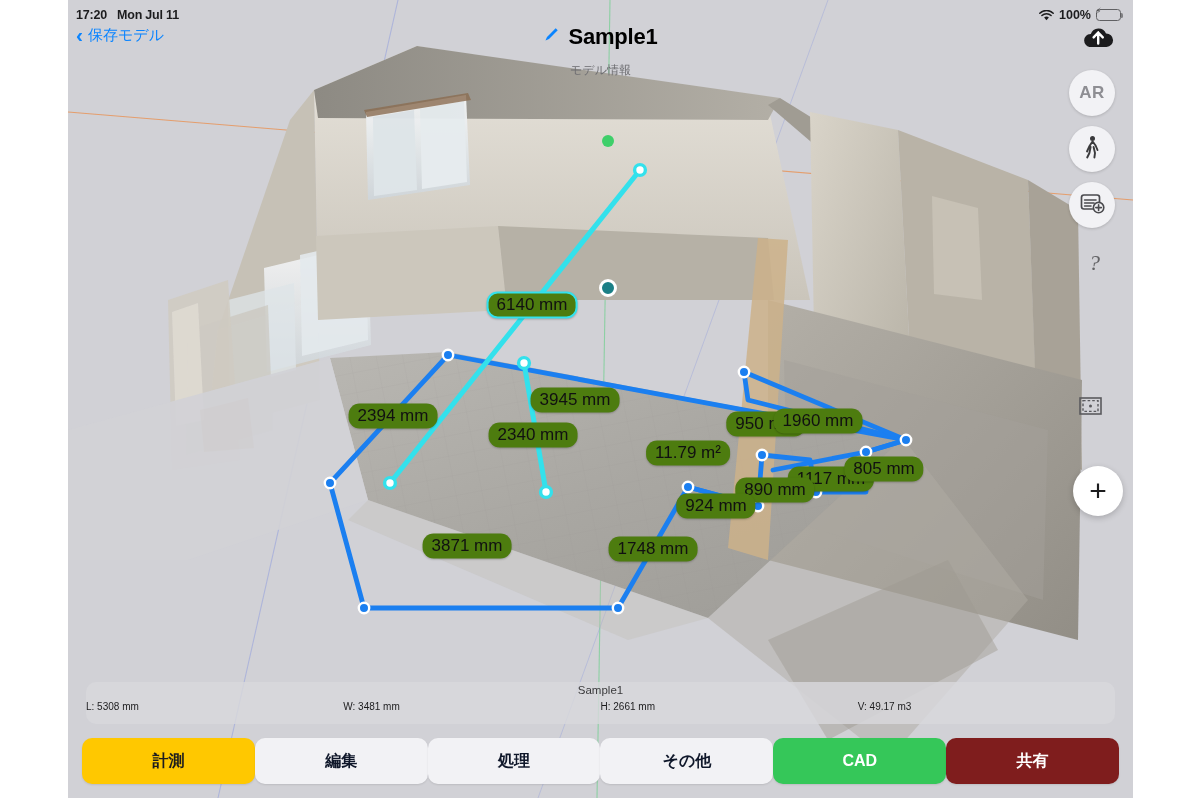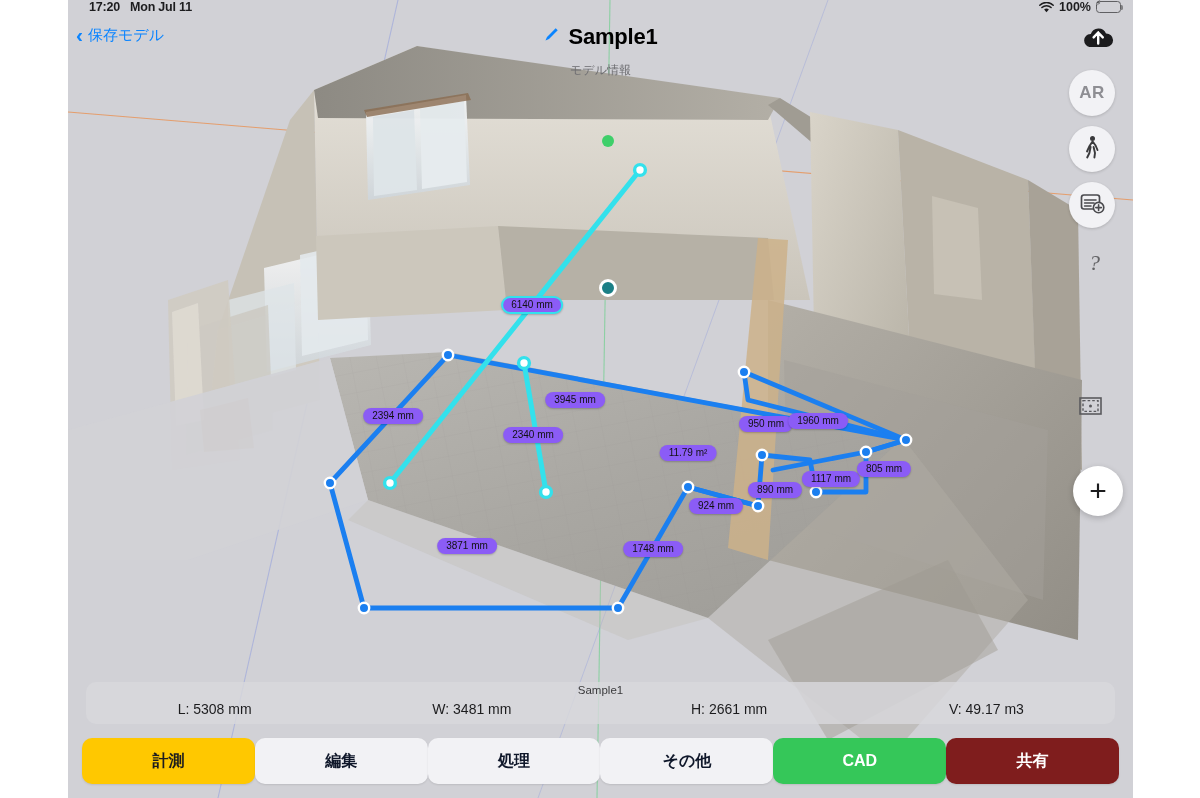--- a/index.html
+++ b/index.html
@@ -13,22 +13,22 @@
 
   
   #app {
     position: absolute; left: 68px; top: 0; width: 1065px; height: 798px;
     background: #d1d1d6; overflow: hidden;
   }
 
   
   #statusbar {
     position: absolute; left: 0; top: 0; width: 100%; height: 22px;
-    display: flex; align-items: flex-start; color: #1c1c1e; font-size: 12.5px; font-weight: bold;
-    padding: 0 12px 0 21px;
+    display: flex; align-items: flex-end; color: #1c1c1e; font-size: 12.5px; font-weight: bold;
+    padding: 0 12px 0 8px;
   }
   #statusbar .clock { margin-right: 10px; letter-spacing: -0.2px; }
   #statusbar .date { letter-spacing: -0.2px; }
   #statusbar .right { margin-left: auto; display: flex; align-items: center; gap: 5px; }
   .wifi-ico { display:inline-block; width:15px; height:11px; position:relative; }
   .batt {
     width: 25px; height: 12px; border: 1.4px solid #3a3a3c; border-radius: 3.5px;
     position: relative; padding: 1.3px; opacity: .75;
   }
   .batt::after {
@@ -81,43 +81,43 @@
   
   #info {
     position:absolute; left:18px; right:18px; bottom:74px; height:42px;
     background:rgba(216,216,220,.82); border-radius:10px;
   }
   #info .name {
     position:absolute; left:0; right:0; top:2px; text-align:center;
     font-size:11.5px; color:#3a3a3c;
   }
   #info .row { position:absolute; left:0; right:0; top:19px; display:flex; }
-  #info .row div { flex:1; text-align:center; font-size:14px; color:#1c1c1e; }
+  #info .row div { flex:1; font-size:10px; color:#1c1c1e; }
 
   
   #btnbar {
     position:absolute; left:14px; right:14px; bottom:14px; height:46px;
     display:flex; 
   }
   #btnbar .btn {
     flex:1; border-radius:10px; display:flex; align-items:center; justify-content:center;
     font-size:16px; font-weight:bold; cursor:pointer; box-shadow:0 1px 2px rgba(0,0,0,.10);
   }
   .btn.measure { background:#ffc800; color:#1c1c1e; }
   .btn.neutral { background:#f2f2f5; color:#0f172a; }
   .btn.cad { background:#35c759; color:#fff; }
   .btn.share { background:#7f1d1d; color:#fff; }
 
   
   #scene { position:absolute; left:0; top:0; width:100%; height:100%; }
   #scene svg { position:absolute; left:0; top:0; }
 
   .meas-label {
-    position:absolute; background:#8b5cf6; border-radius:11px; padding:2px 9px 3px;
-    font-size:10px; color:#111; white-space:nowrap; transform:translate(-50%,-50%);
+    position:absolute; background:#4d7c0f; border-radius:11px; padding:2px 9px 3px;
+    font-size:17px; color:#111; white-space:nowrap; transform:translate(-50%,-50%);
     box-shadow:0 1px 2px rgba(0,0,0,.22); cursor:pointer;
   }
   .meas-label.cyan { border:2px solid #33e1ec; padding:1px 8px 2px; }
 </style>
 </head>
 <body>
 
 <div id="root">
 
   <div id="app">

